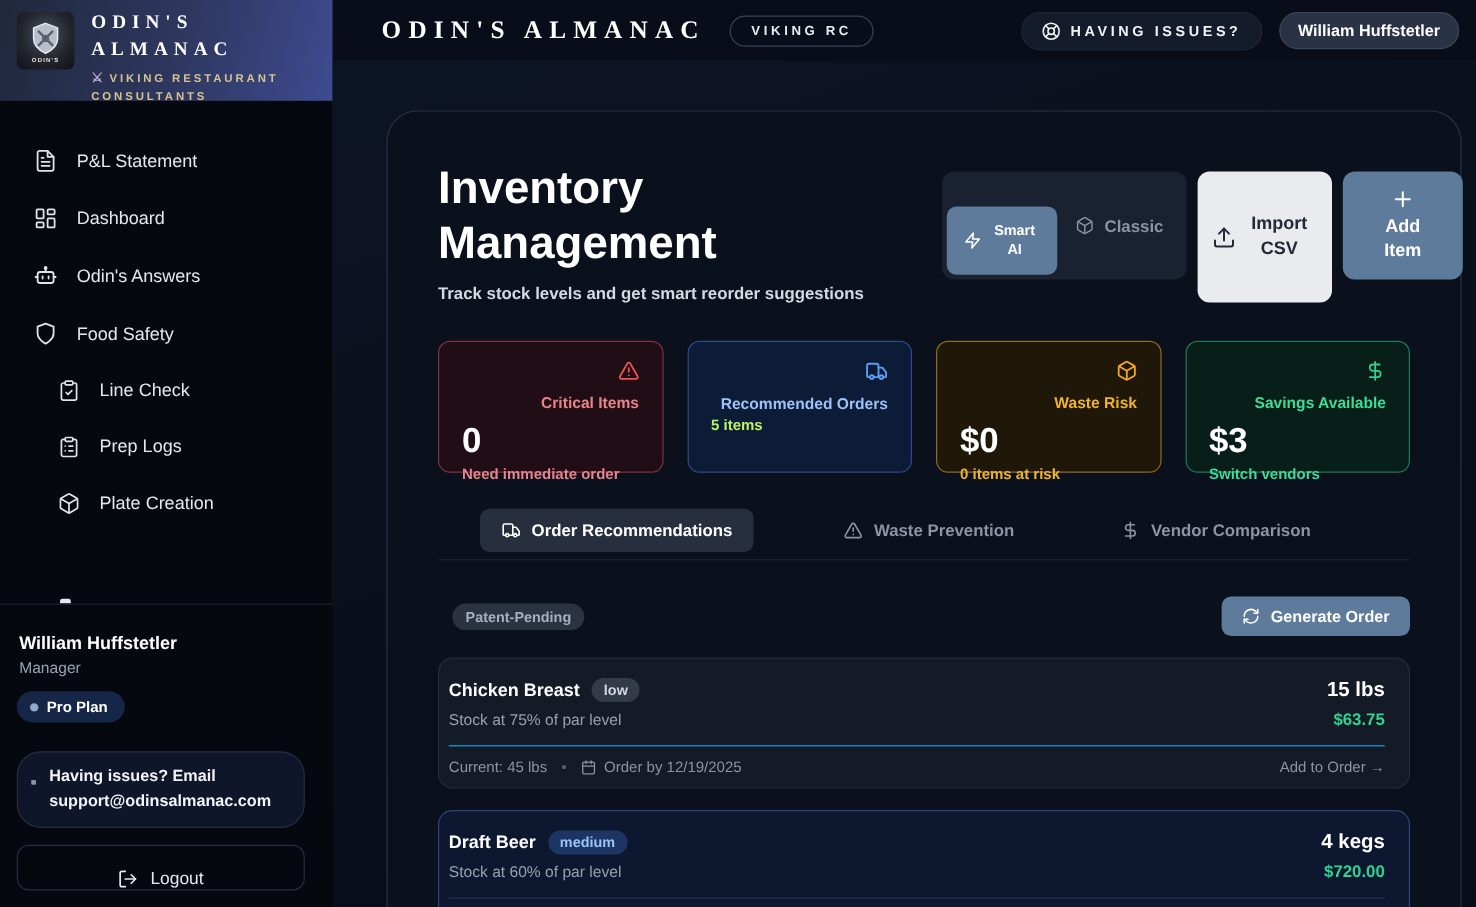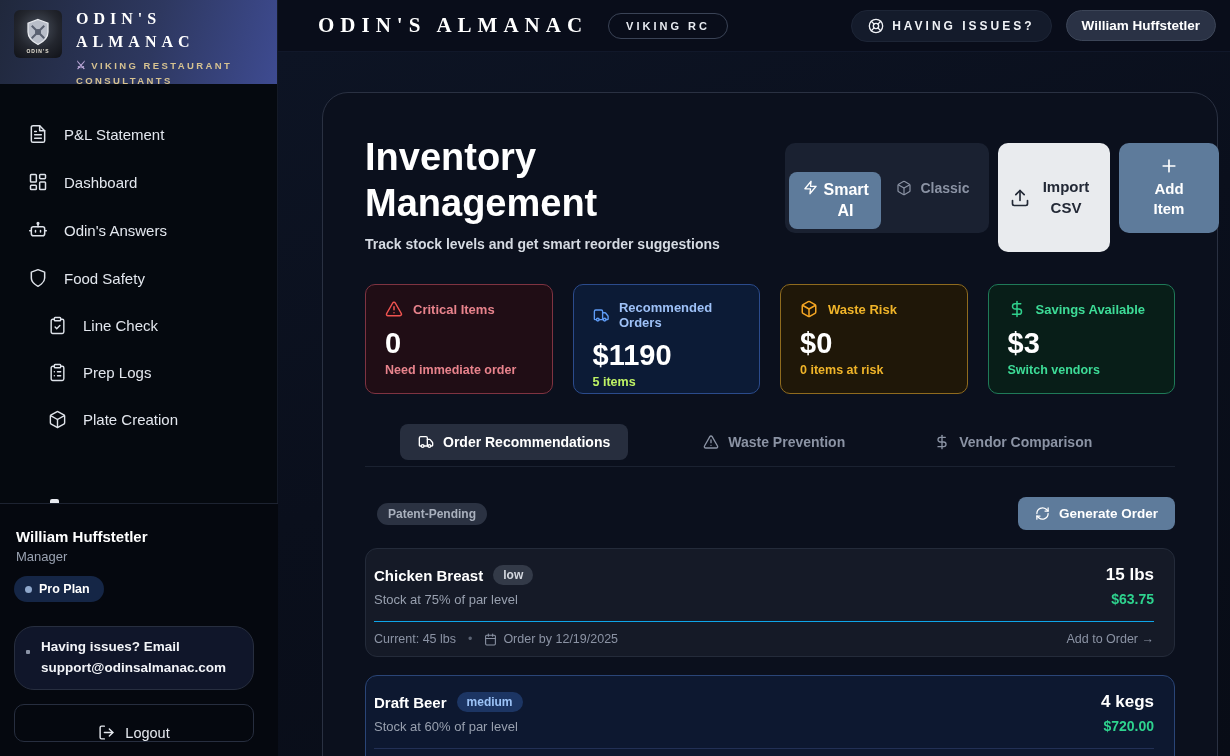--- a/index.html
+++ b/index.html
@@ -72,37 +72,37 @@
           padding:40px 12px 0 44px; }
   .panel { background:#0b101d; border:1px solid #2a3142; border-radius:26px;
            padding:42px 42px 40px 42px; min-height:700px; }
 
   .head-row { display:flex; justify-content:space-between; align-items:flex-start; margin-bottom:32px; }
   .page-title { color:#ffffff; font-weight:800; font-size:38px; line-height:1.2; width:340px; }
   .page-sub { color:#d5dae2; font-size:14px; font-weight:bold; margin-top:10px; width:420px; }
   .head-actions { display:flex; gap:9px; align-items:flex-start; margin-top:8px; }
   .mode-group { background:#1a2131; border-radius:10px; padding:4px; display:flex; height:90px; }
   .btn-smart { width:92px; background:#5e7b9b; border-radius:8px; color:#ffffff; font-weight:bold;
-               font-size:16px; display:flex; flex-wrap:wrap; align-items:flex-start; justify-content:center;
+               font-size:12px; display:flex; flex-wrap:wrap; align-items:center; justify-content:center;
                column-gap:6px; padding:8px; cursor:pointer;margin-top:25px; }
   .btn-smart .lbl { width:44px; text-align:center; line-height:1.3; }
   .btn-classic { width:104px; color:#8b93a4; font-size:14px; font-weight:600; display:flex;
                  align-items:center; justify-content:center; gap:8px; cursor:pointer; }
   .btn-import { width:112px; height:109px; background:#e9ebee; border-radius:10px; color:#232936;
                 font-weight:bold; font-size:15px; display:flex; flex-wrap:wrap; align-items:center;
                 justify-content:center; column-gap:4px; padding:4px; cursor:pointer; }
   .btn-import .lbl { width:64px; text-align:center; line-height:1.35; }
   .btn-add { width:100px; height:90px; background:#5e7b9b; border-radius:10px; color:#ffffff;
              font-weight:bold; font-size:15px; display:flex; flex-wrap:wrap; align-items:center;
              justify-content:center; column-gap:8px; padding:12px; cursor:pointer; }
   .btn-add .lbl { width:56px; text-align:center; line-height:1.35; }
 
   .stats { display:grid; grid-template-columns:repeat(4,1fr); gap:20px; margin-bottom:30px; }
   .stat { border-radius:10px; padding:15px 19px; height:110px; }
-  .stat-head { display:flex; align-items:center; gap:10px; font-size:13px; font-weight:600; }
+  .stat-head { display:flex; align-items:flex-end; gap:10px; font-size:13px; font-weight:600;flex-direction:column; }
   .stat-value { color:#ffffff; font-weight:800; font-size:29px; margin-top:9px; }
   .stat-sub { font-size:12.5px; font-weight:600; margin-top:3px; }
   .stat.red    { background:#200d15; border:1px solid #7f3341; }
   .stat.red    .stat-head, .stat.red .stat-sub  { color:#e8838c; }
   .stat.red    .ic { color:#ef5350; }
   .stat.blue   { background:#0c1b36; border:1px solid #2b4b8c; }
   .stat.blue   .stat-head { color:#9ec1f7; } .stat.blue .stat-sub { color:#bef264; }
   .stat.blue   .ic { color:#5e9bf5; }
   .stat.amber  { background:#1f1708; border:1px solid #8f6b1e; }
   .stat.amber  .stat-head, .stat.amber .stat-sub { color:#f0b429; }
@@ -324,21 +324,20 @@
         <div class="stat-head">
           <svg class="ic" width="19" height="19" viewBox="0 0 24 24" fill="none" stroke="currentColor" stroke-width="2" stroke-linecap="round" stroke-linejoin="round">
               <path d="M14 18V6a2 2 0 0 0-2-2H4a2 2 0 0 0-2 2v11a1 1 0 0 0 1 1h2"></path>
               <path d="M15 18H9"></path>
               <path d="M19 18h2a1 1 0 0 0 1-1v-3.65a1 1 0 0 0-.22-.62l-3.48-4.35a1 1 0 0 0-.78-.38H14"></path>
               <circle cx="17" cy="18" r="2"></circle>
               <circle cx="7" cy="18" r="2"></circle>
             </svg>
           <span>Recommended Orders</span>
         </div>
-        <div class="stat-value">$1190</div>
         <div class="stat-sub">5 items</div>
       </div>
       <div class="stat amber">
         <div class="stat-head">
           <svg class="ic" width="18" height="18" viewBox="0 0 24 24" fill="none" stroke="currentColor" stroke-width="2" stroke-linejoin="round">
               <path d="M21 8a2 2 0 0 0-1-1.73l-7-4a2 2 0 0 0-2 0l-7 4A2 2 0 0 0 3 8v8a2 2 0 0 0 1 1.73l7 4a2 2 0 0 0 2 0l7-4A2 2 0 0 0 21 16Z"></path>
               <path d="M3.3 7 12 12l8.7-5"></path>
               <path d="M12 22V12"></path>
             </svg>
           <span>Waste Risk</span>

